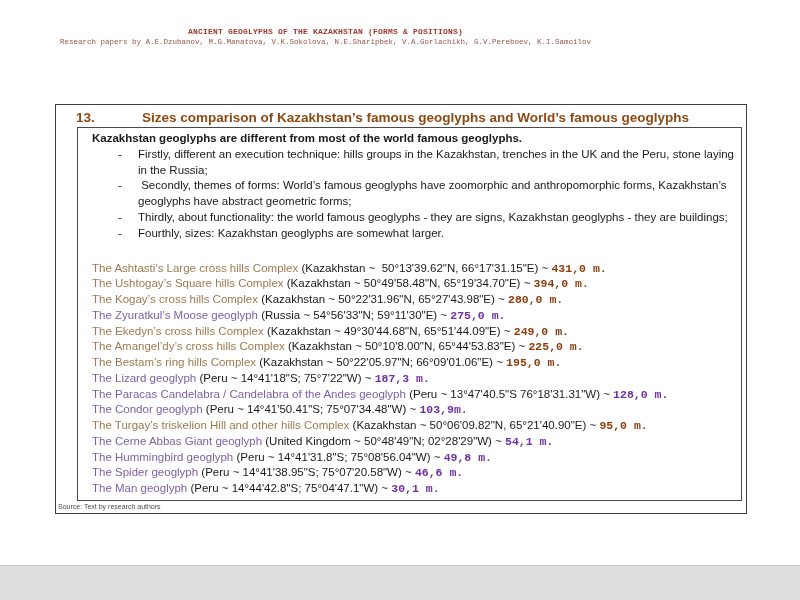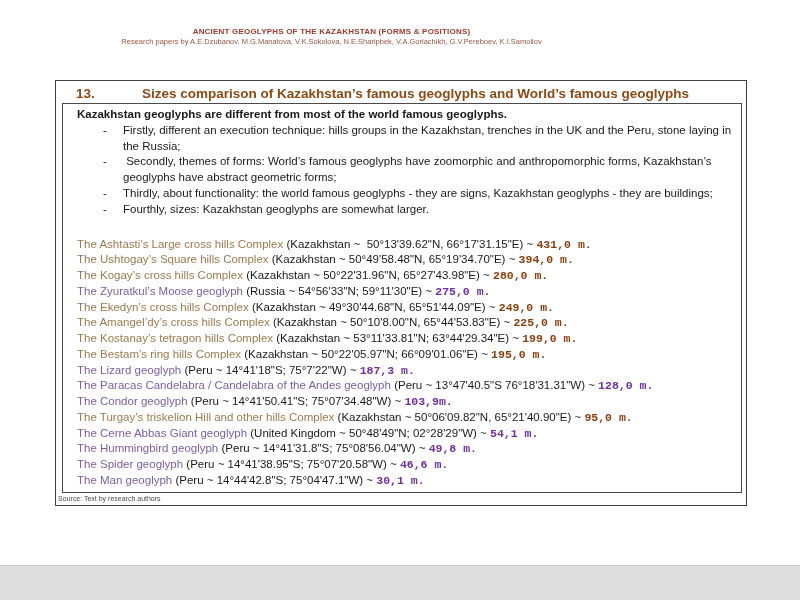--- a/index.html
+++ b/index.html
@@ -7,44 +7,44 @@
     width:800px;height:600px;position:relative;overflow:hidden;
     background:#ffffff;
     font-family:"Liberation Sans","DejaVu Sans",sans-serif;
     color:var(--text,#1a1a1a);
   }
   .bottom-band{
     position:absolute;left:0;right:0;bottom:0;height:34px;
     background:#dedede;border-top:1px solid #c9c9c9;
   }
   
-  .top-header{position:absolute;top:27px;left:10px;width:643px;text-align:center;}
+  .top-header{position:absolute;top:27px;left:4px;width:643px;text-align:center;font-family:Liberation Mono, monospace;}
   .hdr1{font-size:8px;font-weight:bold;color:var(--header_red,#a03b2f);letter-spacing:.2px;line-height:10px;}
   .hdr2{font-size:7.5px;color:var(--header_byline,#99574a);line-height:10px;}
 
   
   .outer-box{
-    position:absolute;left:55px;top:80px;width:690px;
+    position:absolute;left:55px;top:104px;width:690px;
     border:1px solid #3f3f3f;background:#fff;
   }
   .title-row{
     display:flex;align-items:flex-end;
     padding:3px 0 2px 0;height:17px;
   }
   .title-num{
     flex:none;width:66px;padding-left:20px;
     font-size:13.5px;font-weight:bold;color:var(--title_brown,#8c4a15);
   }
   .title-text{
     flex:1;font-size:13.5px;font-weight:bold;color:var(--title_brown,#8c4a15);
     white-space:nowrap;
   }
   .body-box{
     border:1px solid #4a4a4a;
-    margin:0 4px 0 6px;
+    margin:0 4px 0 21px;
     padding:3px 6px 3px 14px;
   }
   .intro-heading{
     font-size:11.5px;font-weight:bold;line-height:15.8px;white-space:pre-wrap;
   }
   .bullet-list{margin-left:22px;}
   .bullet{display:flex;line-height:15.8px;}
   .bullet .dash{flex:none;width:20px;font-size:11.5px;text-align:left;padding-left:4px;}
   .bullet .btxt{flex:1;font-size:11.5px;white-space:pre-wrap;}
   .glyph-list{margin-top:19px;}
@@ -92,21 +92,20 @@
           <span class="btxt">Fourthly, sizes: Kazakhstan geoglyphs are somewhat larger.</span>
         </div>
       </div>
     <div class="glyph-list" id="glyphs">
         <div class="glyph-line"><span class="gname kz">The Ashtasti’s Large cross hills Complex</span> <span class="gdetails">(Kazakhstan ~  50°13'39.62"N, 66°17'31.15"E) ~</span> <span class="gsize kz">431,0 m.</span></div>
         <div class="glyph-line"><span class="gname kz">The Ushtogay’s Square hills Complex</span> <span class="gdetails">(Kazakhstan ~ 50°49'58.48"N, 65°19'34.70"E) ~</span> <span class="gsize kz">394,0 m.</span></div>
         <div class="glyph-line"><span class="gname kz">The Kogay’s cross hills Complex</span> <span class="gdetails">(Kazakhstan ~ 50°22'31.96"N, 65°27'43.98"E) ~</span> <span class="gsize kz">280,0 m.</span></div>
         <div class="glyph-line"><span class="gname world">The Zyuratkul’s Moose geoglyph</span> <span class="gdetails">(Russia ~ 54°56'33"N; 59°11'30"E) ~</span> <span class="gsize world">275,0 m.</span></div>
         <div class="glyph-line"><span class="gname kz">The Ekedyn’s cross hills Complex</span> <span class="gdetails">(Kazakhstan ~ 49°30'44.68"N, 65°51'44.09"E) ~</span> <span class="gsize kz">249,0 m.</span></div>
         <div class="glyph-line"><span class="gname kz">The Amangel’dy’s cross hills Complex</span> <span class="gdetails">(Kazakhstan ~ 50°10'8.00"N, 65°44'53.83"E) ~</span> <span class="gsize kz">225,0 m.</span></div>
-        <div class="glyph-line"><span class="gname kz">The Kostanay’s tetragon hills Complex</span> <span class="gdetails">(Kazakhstan ~ 53°11'33.81"N; 63°44'29.34"E) ~</span> <span class="gsize kz">199,0 m.</span></div>
         <div class="glyph-line"><span class="gname kz">The Bestam’s ring hills Complex</span> <span class="gdetails">(Kazakhstan ~ 50°22'05.97"N; 66°09'01.06"E) ~</span> <span class="gsize kz">195,0 m.</span></div>
         <div class="glyph-line"><span class="gname world">The Lizard geoglyph</span> <span class="gdetails">(Peru ~ 14°41'18"S; 75°7'22"W) ~</span> <span class="gsize world">187,3 m.</span></div>
         <div class="glyph-line"><span class="gname world">The Paracas Candelabra / Candelabra of the Andes geoglyph</span> <span class="gdetails">(Peru ~ 13°47'40.5"S 76°18'31.31"W) ~</span> <span class="gsize world">128,0 m.</span></div>
         <div class="glyph-line"><span class="gname world">The Condor geoglyph</span> <span class="gdetails">(Peru ~ 14°41'50.41"S; 75°07'34.48"W) ~</span> <span class="gsize world">103,9m.</span></div>
         <div class="glyph-line"><span class="gname kz">The Turgay’s triskelion Hill and other hills Complex</span> <span class="gdetails">(Kazakhstan ~ 50°06'09.82"N, 65°21'40.90"E) ~</span> <span class="gsize kz">95,0 m.</span></div>
         <div class="glyph-line"><span class="gname world">The Cerne Abbas Giant geoglyph</span> <span class="gdetails">(United Kingdom ~ 50°48'49"N; 02°28'29"W) ~</span> <span class="gsize world">54,1 m.</span></div>
         <div class="glyph-line"><span class="gname world">The Hummingbird geoglyph</span> <span class="gdetails">(Peru ~ 14°41'31.8"S; 75°08'56.04"W) ~</span> <span class="gsize world">49,8 m.</span></div>
         <div class="glyph-line"><span class="gname world">The Spider geoglyph</span> <span class="gdetails">(Peru ~ 14°41'38.95"S; 75°07'20.58"W) ~</span> <span class="gsize world">46,6 m.</span></div>
         <div class="glyph-line"><span class="gname world">The Man geoglyph</span> <span class="gdetails">(Peru ~ 14°44'42.8"S; 75°04'47.1"W) ~</span> <span class="gsize world">30,1 m.</span></div>
       </div>

